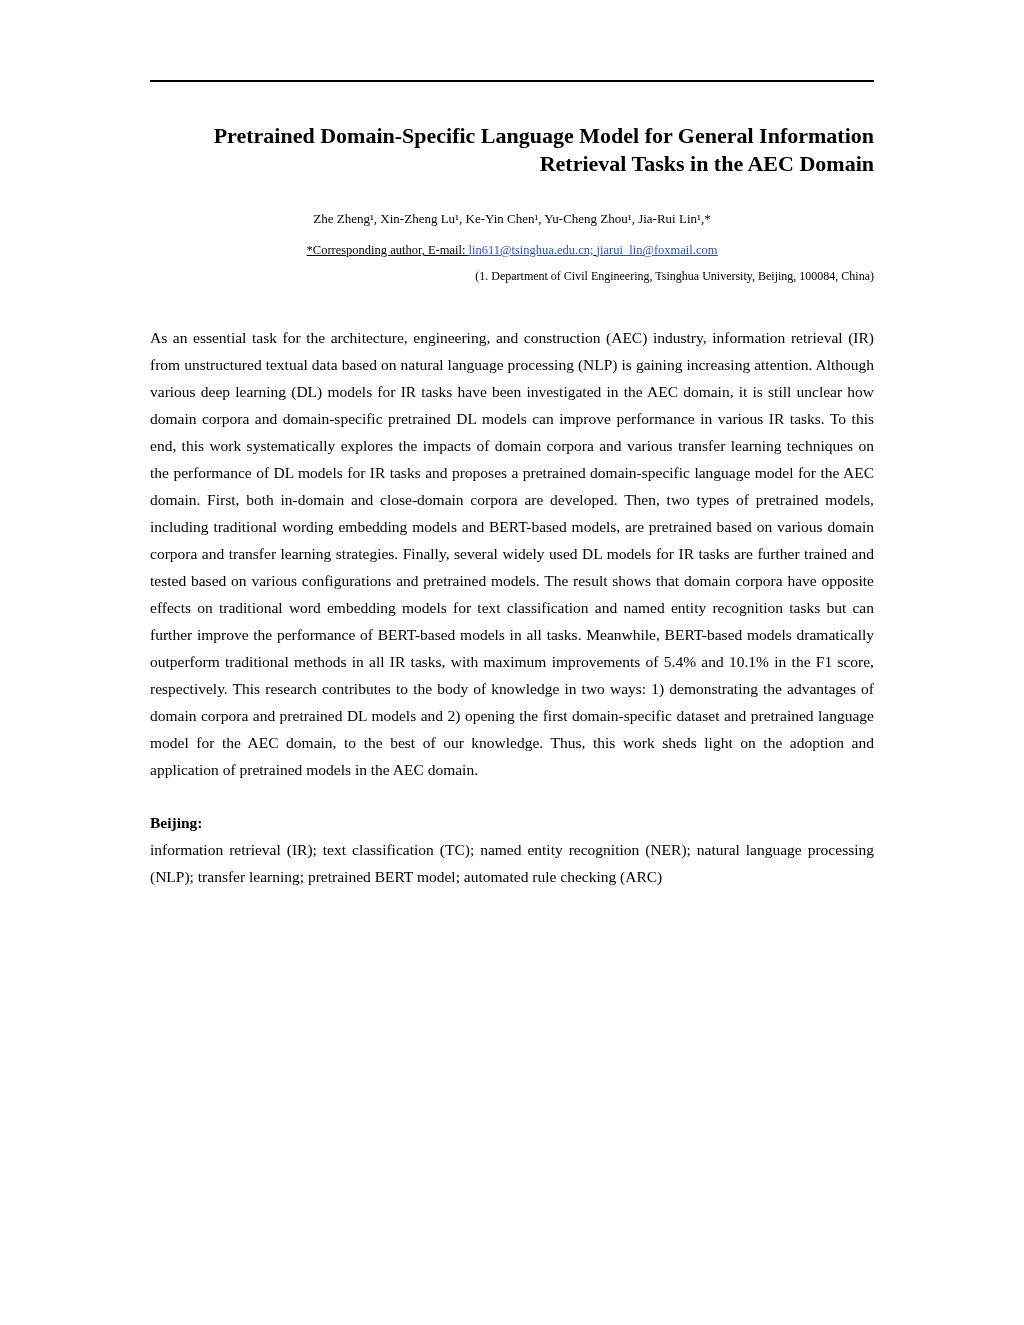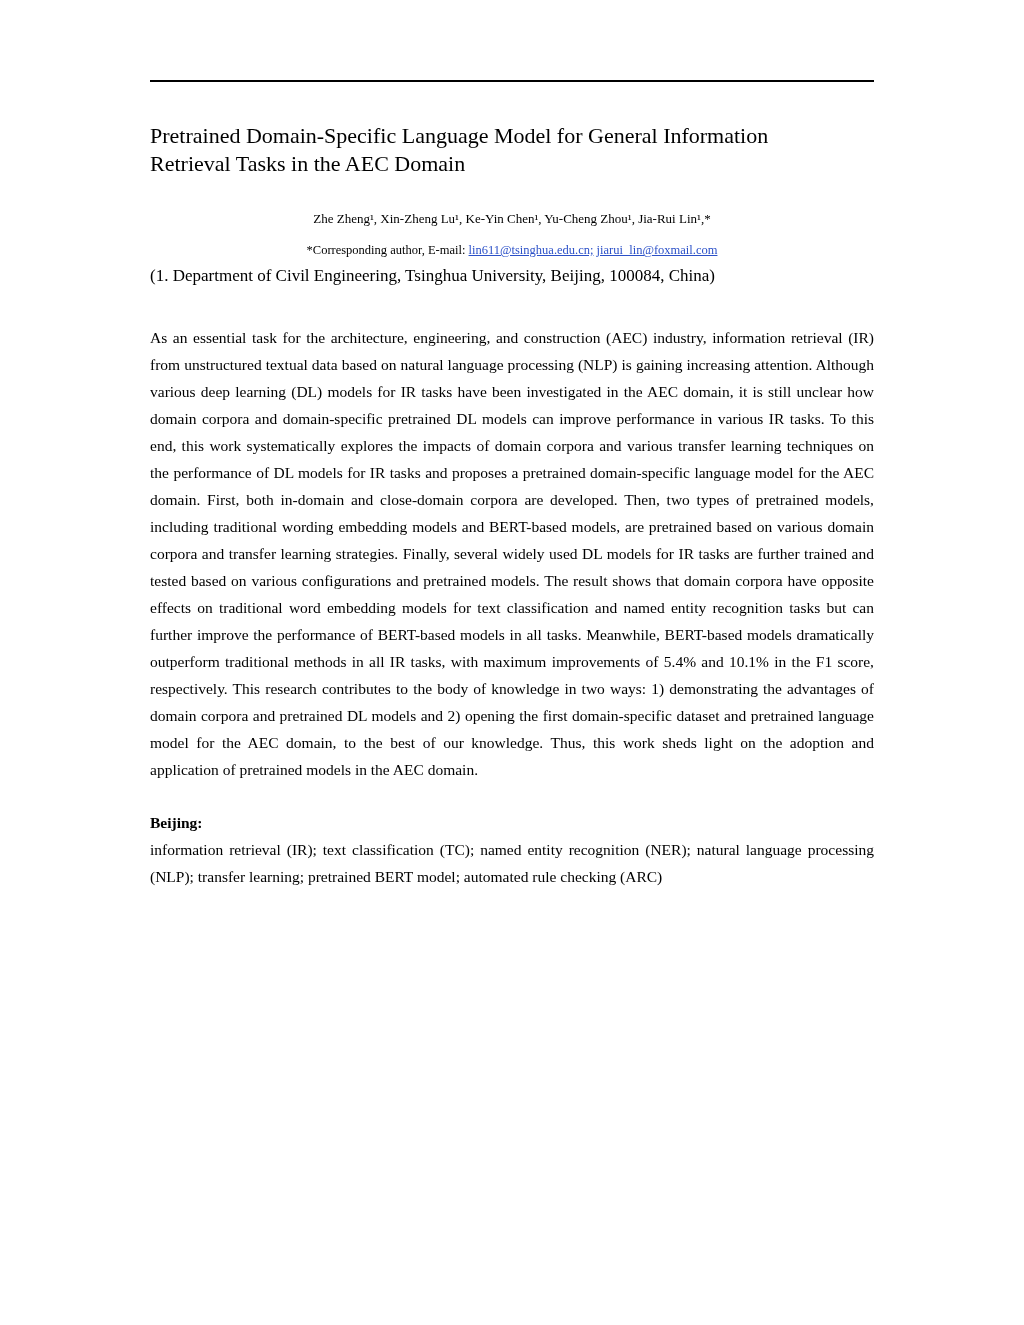--- a/index.html
+++ b/index.html
@@ -25,47 +25,48 @@
     width: 724px;
   }
   .top-rule {
     border: none;
     border-top: 2px solid #000000;
     margin: 0;
     margin-top: 80px;
   }
   .title {
     margin: 40px 0 0 0;
-    text-align: left;
-    font-weight: normal;
+    text-align: right;
+    font-weight: bold;
     font-size: 22px;
     line-height: 28px;
   }
   .title-line { display: block; }
   .authors {
     margin-top: 31px;
     text-align: center;
     font-size: 13px;
     line-height: 20px;
   }
   .corresponding {
     margin-top: 13px;
     text-align: center;
     font-size: 12.5px;
     line-height: 16px;
+    text-decoration: underline;
   }
   .email-link {
     color: #2b50c8;
     text-decoration: underline;
     cursor: pointer;
   }
   .affiliation {
     margin-top: 10px;
-    text-align: left;
-    font-size: 17px;
+    text-align: right;
+    font-size: 12px;
     line-height: 16px;
   }
   .abstract-section {
     margin-top: 40px;
   }
   .section-heading {
     font-weight: bold;
     font-size: 15.5px;
     line-height: 27px;
   }

